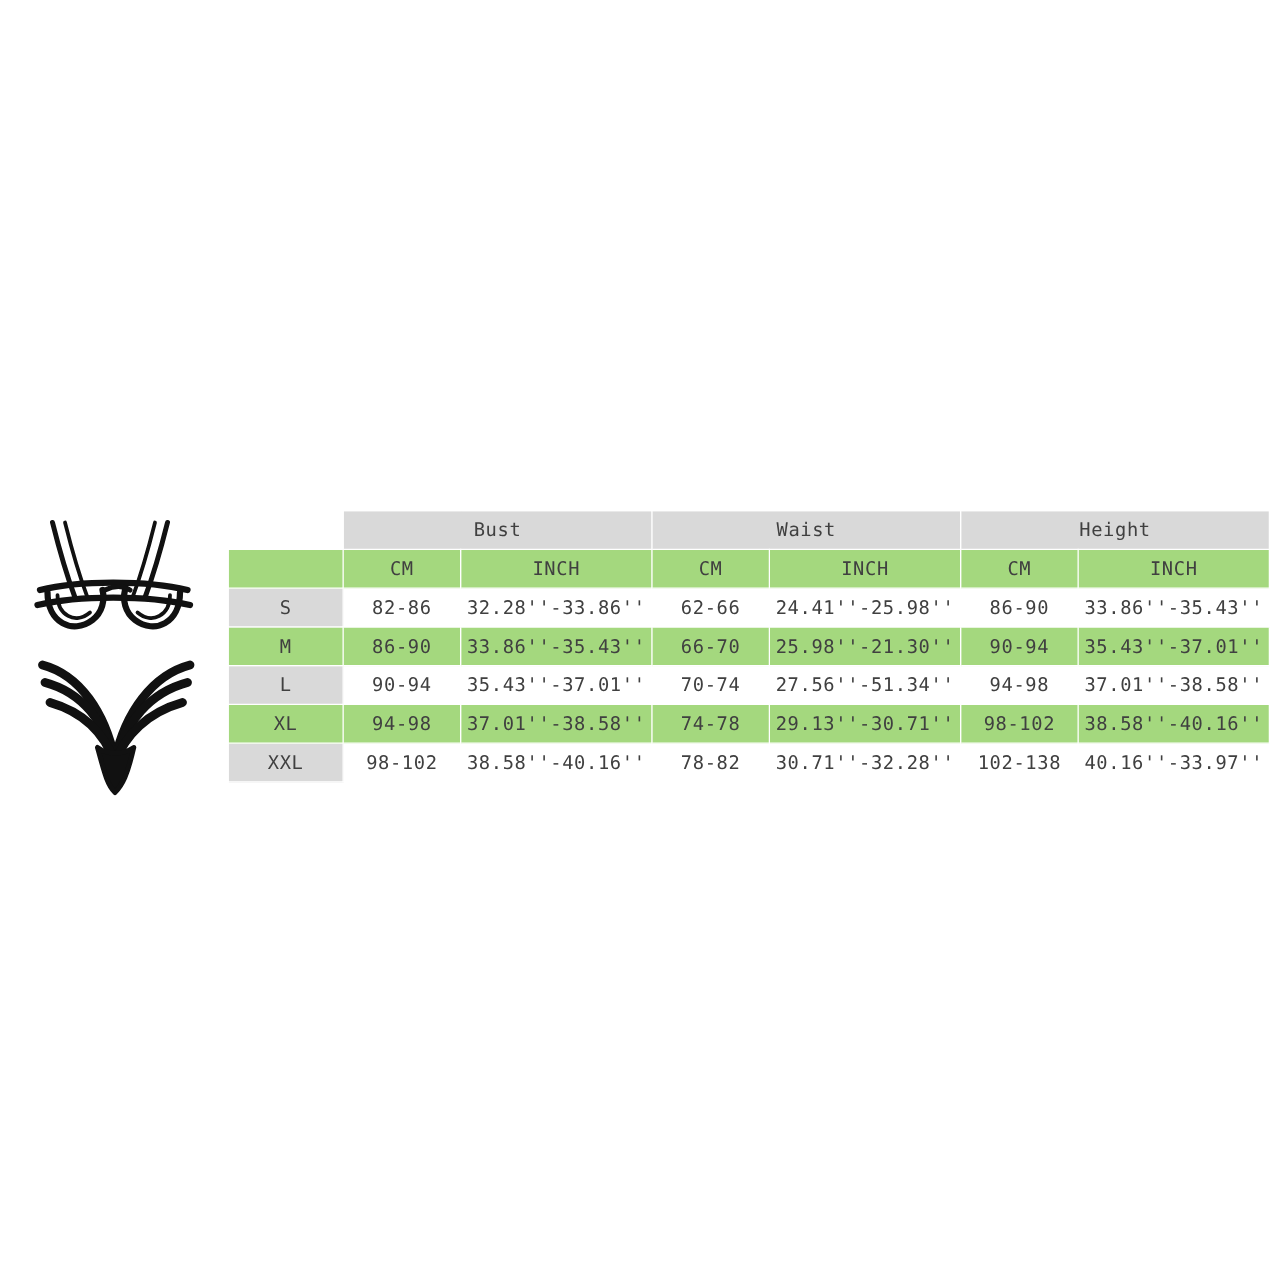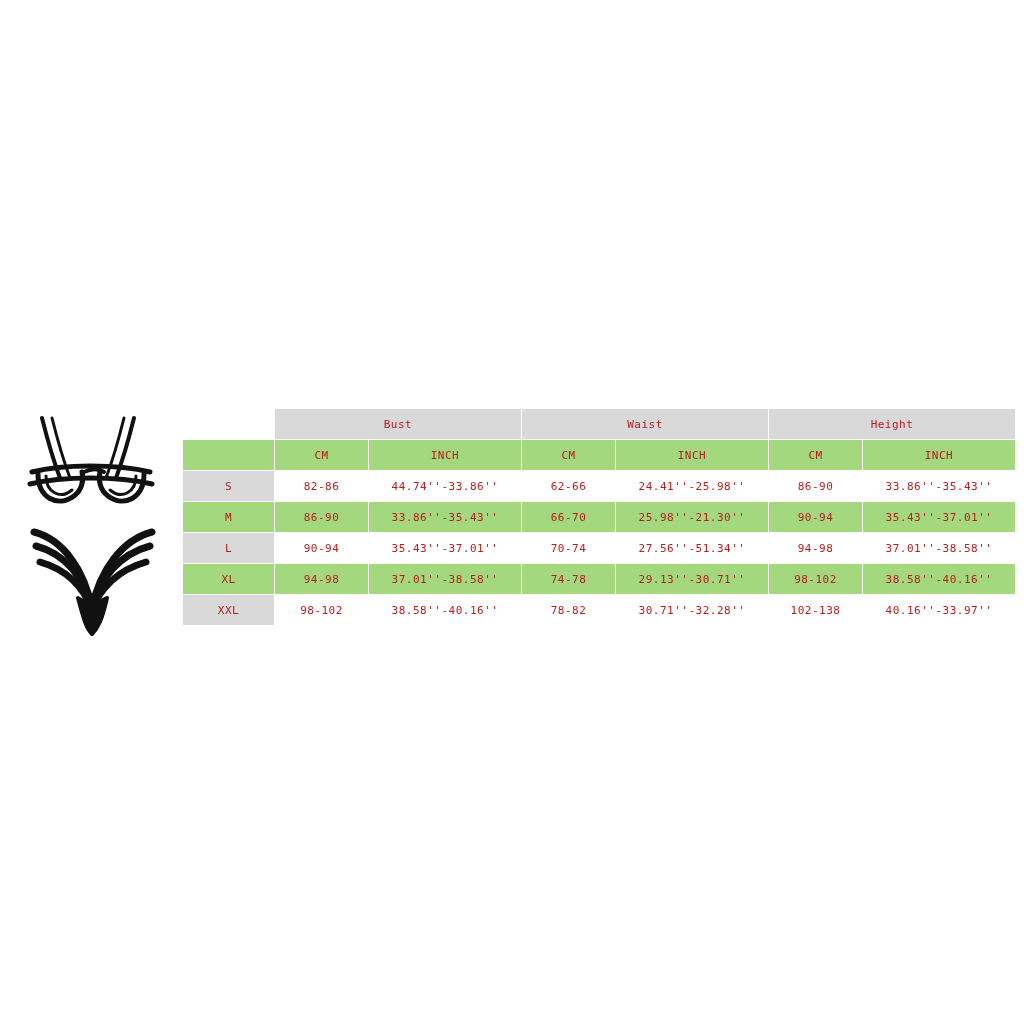--- a/index.html
+++ b/index.html
@@ -44,23 +44,23 @@
     width: 832px;
     table-layout: fixed;
     font-family: "DejaVu Sans Mono", "Liberation Mono", monospace;
   }
   table.size-chart td,
   table.size-chart th {
     border: 1px solid #ffffff;
     height: 30px;
     text-align: center;
     vertical-align: middle;
-    font-size: 11px;
+    font-size: 15px;
     font-weight: normal;
-    color: #b91c1c;
+    color: #404040;
     padding: 0 2px;
     letter-spacing: 0.5px;
     white-space: nowrap;
   }
   
   col.c-size  { width: 92px; }
   col.c-cm    { width: 94px; }
   col.c-inch  { width: 153px; }
 
   .cell-grey   { background: #d9d9d9; }
@@ -156,21 +156,21 @@
           <th class="unit-head">CM</th>
           <th class="unit-head">INCH</th>
           <th class="unit-head">CM</th>
           <th class="unit-head">INCH</th>
         </tr>
       </thead>
       <tbody>
         <tr>
           <td class="cell-grey size-label">S</td>
           <td class="cell-white cm-cell">82-86</td>
-          <td class="cell-white inch-cell">44.74''-33.86''</td>
+          <td class="cell-white inch-cell">32.28''-33.86''</td>
           <td class="cell-white cm-cell">62-66</td>
           <td class="cell-white inch-cell">24.41''-25.98''</td>
           <td class="cell-white cm-cell">86-90</td>
           <td class="cell-white inch-cell">33.86''-35.43''</td>
         </tr>
         <tr>
           <td class="cell-green size-label">M</td>
           <td class="cell-green cm-cell">86-90</td>
           <td class="cell-green inch-cell">33.86''-35.43''</td>
           <td class="cell-green cm-cell">66-70</td>

